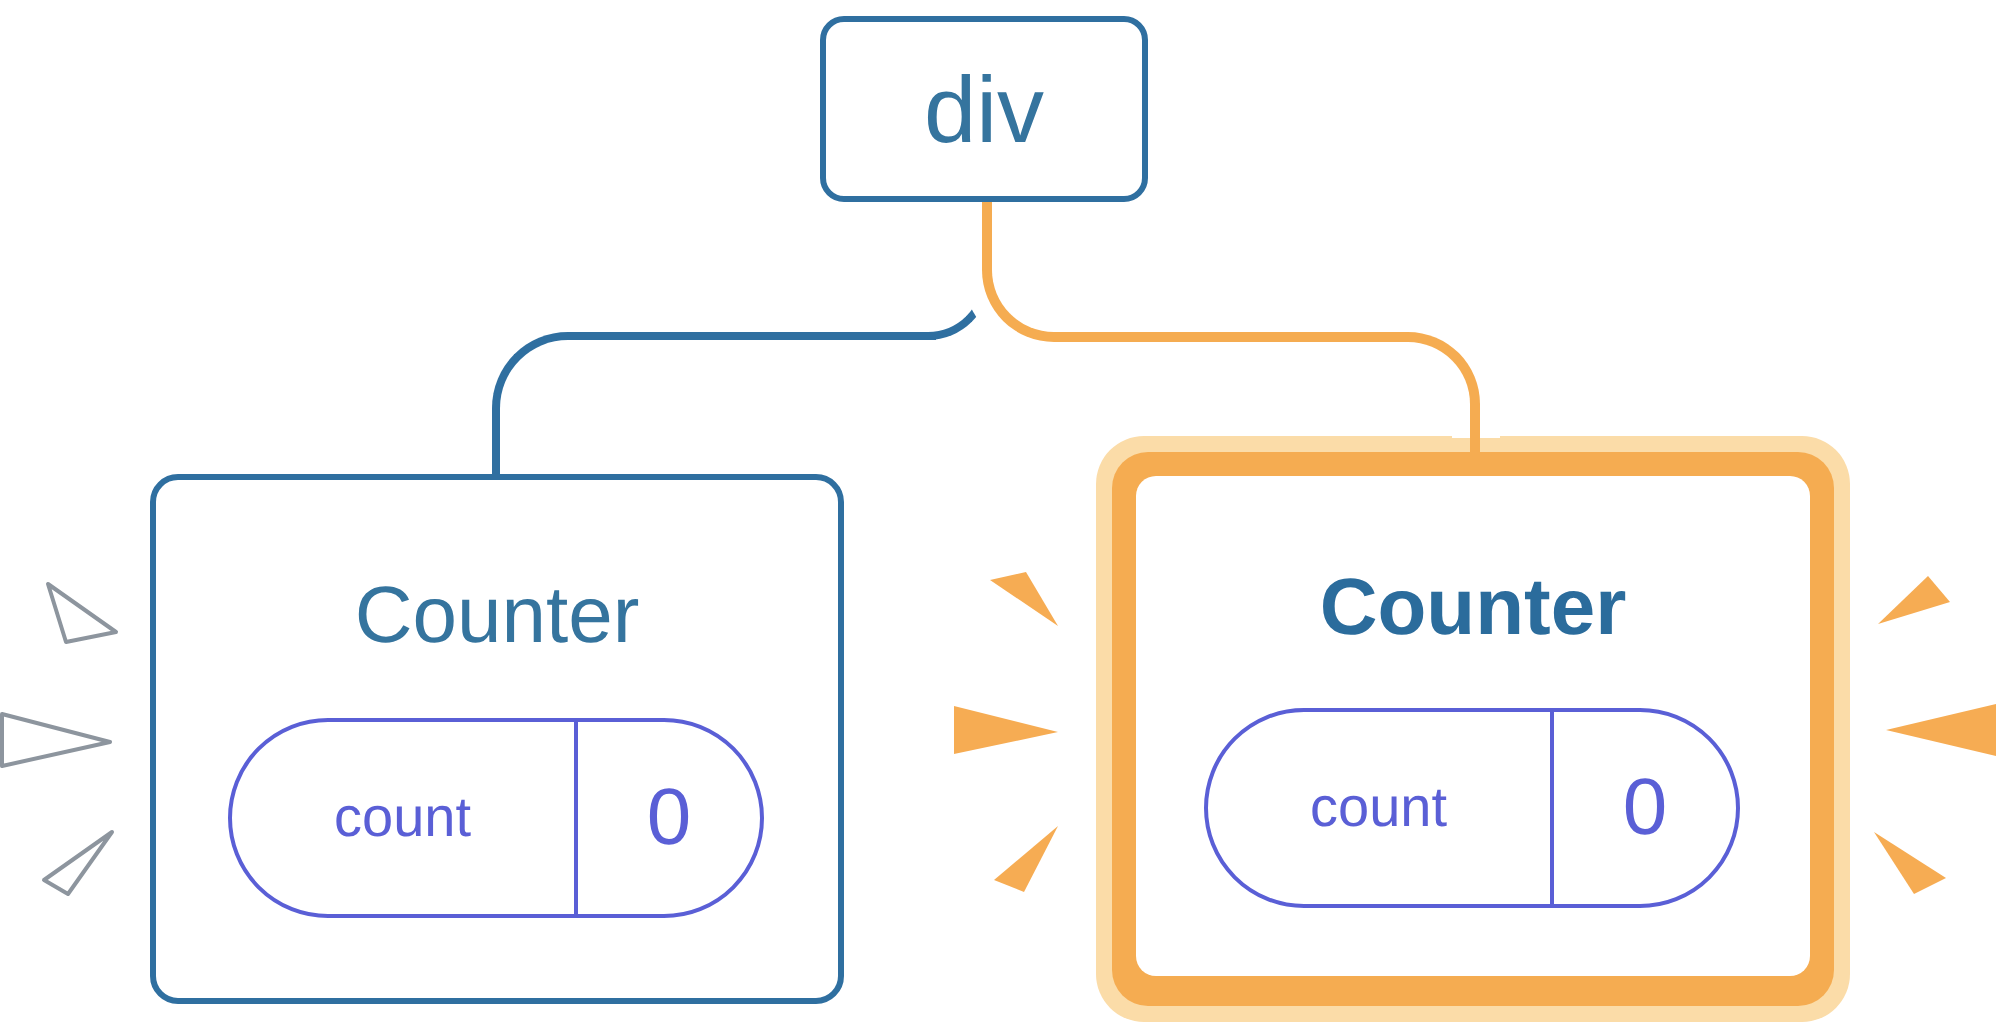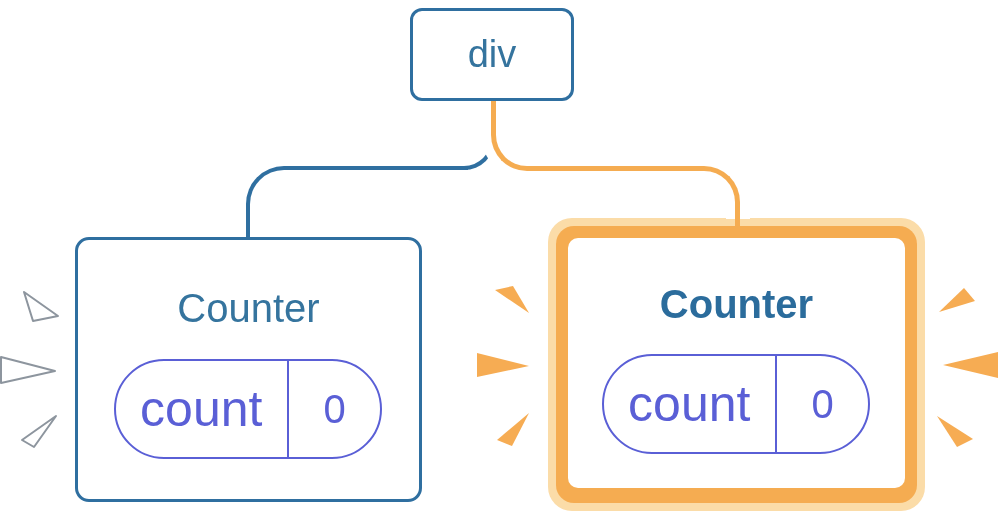--- a/index.html
+++ b/index.html
@@ -47,21 +47,21 @@
     left: 588px; top: 166px; width: 152px; height: 70px;
     border-top: 5px solid #F5AC51; border-right: 5px solid #F5AC51;
     border-top-right-radius: 36px; z-index: 5;
   }
 
   
   .root-node {
     position: absolute; left: 410px; top: 8px; width: 164px; height: 93px;
     background: #ffffff; border: 3px solid #2F6FA0; border-radius: 12px;
     display: flex; align-items: center; justify-content: center;
-    font-size: 38px; font-weight: 500; color: #35749E; z-index: 6;
+    font-size: 47px; font-weight: 500; color: #35749E; z-index: 6;
   }
 
   
   .glow-outer {
     position: absolute; left: 548px; top: 218px; width: 377px; height: 293px;
     background: #FBDCA8; border-radius: 24px; z-index: 2;
   }
   .glow-border {
     position: absolute; left: 556px; top: 226px; width: 361px; height: 277px;
     background: #F5AC51; border-radius: 18px; z-index: 3;
@@ -89,21 +89,21 @@
 
   
   .state-pill {
     width: 268px; height: 100px;
     border: 2.5px solid #5A5FD6; border-radius: 60px;
     display: flex; align-items: stretch; overflow: hidden;
     color: #5A5FD6; background: #ffffff;
   }
   .pill-key {
     flex: 1; display: flex; align-items: center; justify-content: center;
-    font-size: 50px;
+    font-size: 28px;
     text-align: center;
   }
   .pill-divider { width: 2.5px; background: #5A5FD6; }
   .pill-value {
     width: 91px; display: flex; align-items: center; justify-content: center;
     font-size: 40px;
   }
 
   
   .sparks-layer { position: absolute; left: 0; top: 0; z-index: 7; pointer-events: none; }

